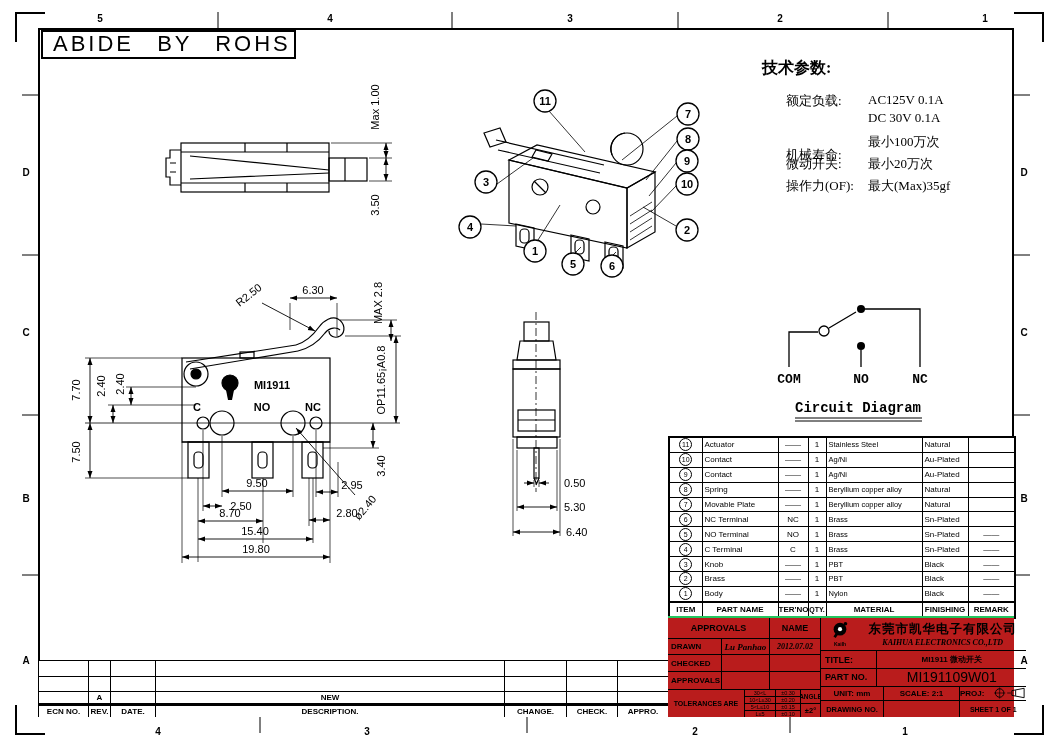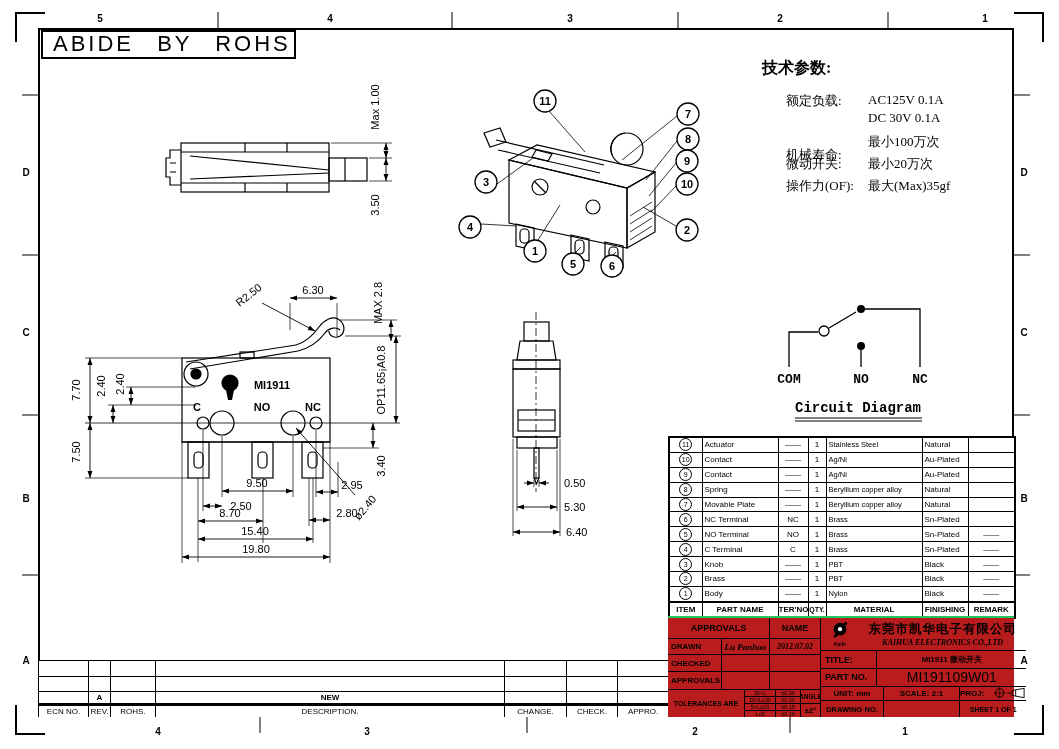--- a/index.html
+++ b/index.html
@@ -42,21 +42,21 @@
   .cell:last-child{border-right:none}
   .b9{font-weight:bold;font-size:9px}
   .b8{font-weight:bold;font-size:8px}
   .sig{font:bold italic 9px "Liberation Serif",serif}
   .mini .row{height:7px}
   .mini .cell{font-size:5.5px}
   #rev{position:absolute;left:39px;top:660px;width:629px;height:57px;box-sizing:border-box;
        border-top:1px solid #000;background:#fff;display:flex;flex-direction:column;
        font-family:"Liberation Sans",sans-serif}
   #rev .cell{font-size:8px}
-  #rev .hdr .cell{font-weight:normal}
+  #rev .hdr .cell{font-weight:bold}
   #rev .hdr{border-top:2px solid #000}
   .cn{font:bold 12.5px "Liberation Serif",serif;letter-spacing:1px}
   .en{font:italic bold 8px "Liberation Serif",serif}
 </style>
 </head>
 <body>
 
 <div class="sheet">
 
   <span class="z" style="left:100px;top:18px">5</span>
@@ -542,21 +542,21 @@
         <div class="cell b8" style="width:22px">A</div>
         <div class="cell" style="width:45px"></div>
         <div class="cell b8" style="width:349px">NEW</div>
         <div class="cell" style="width:62px"></div>
         <div class="cell" style="width:51px"></div>
         <div class="cell" style="flex:1"></div>
     </div>
     <div class="row hdr" style="height:13px;border-bottom:none">
       <div class="cell" style="width:50px">ECN NO.</div>
         <div class="cell" style="width:22px">REV.</div>
-        <div class="cell" style="width:45px">ROHS.</div>
+        <div class="cell" style="width:45px">DATE.</div>
         <div class="cell" style="width:349px">DESCRIPTION.</div>
         <div class="cell" style="width:62px">CHANGE.</div>
         <div class="cell" style="width:51px">CHECK.</div>
         <div class="cell" style="flex:1">APPRO.</div>
     </div>
   </div>
 
 </div>
 
 </body></html>

